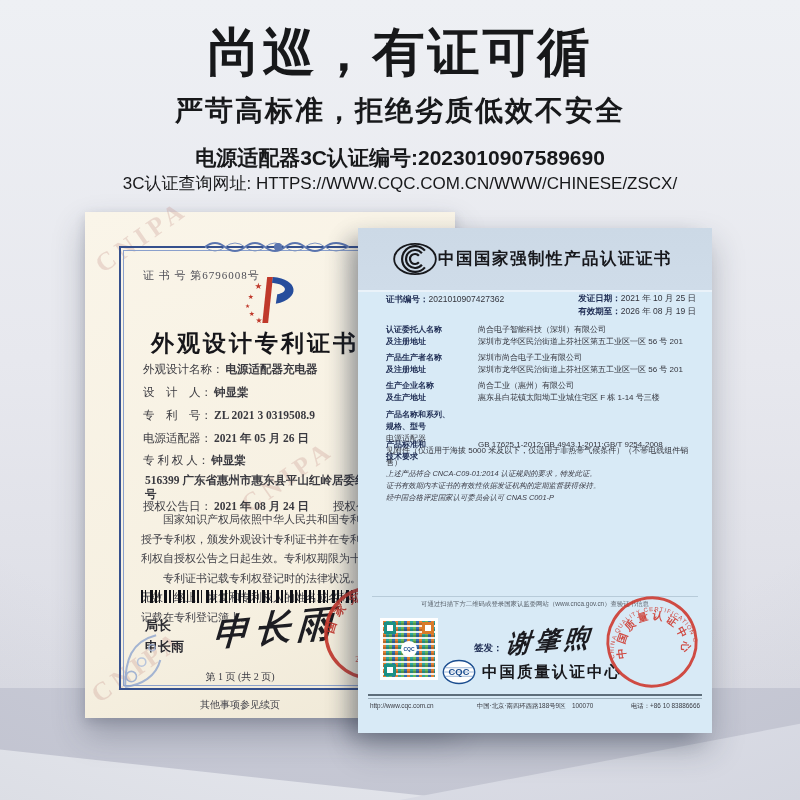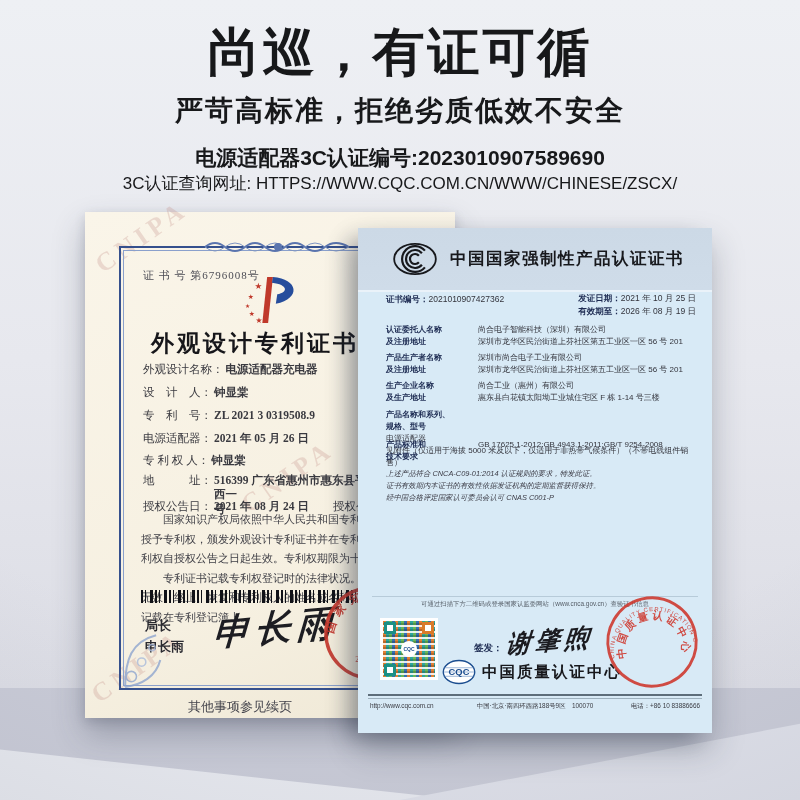--- a/index.html
+++ b/index.html
@@ -38,32 +38,32 @@
   .p-paras{position:absolute;left:56px;top:298px;width:330px;font-size:11px;line-height:1.78;
       color:#3f3f46;text-align:justify;}
   .p-paras p{margin:0;text-indent:2em;}
   .barcode{position:absolute;left:56px;top:378px;width:252px;height:13px;
       background:repeating-linear-gradient(90deg,#111218 0 2px,transparent 2px 4px,#111218 4px 5px,transparent 5px 9px,#111218 9px 12px,transparent 12px 14px);}
   .p-director{position:absolute;left:60px;top:404px;font-size:13px;font-weight:700;color:#2a2a30;line-height:1.6;}
   .p-sign{position:absolute;left:128px;top:392px;font-size:36px;font-style:italic;font-weight:700;
       color:#1d1d22;transform:rotate(-5deg) skewX(-8deg);letter-spacing:6px;}
   .p-seal{position:absolute;left:237px;top:372px;width:98px;height:98px;opacity:.92;}
   .p-page{position:absolute;left:0;right:60px;top:458px;text-align:center;font-size:10px;color:#3c3c44;}
-  .p-note{position:absolute;left:0;right:60px;top:486px;text-align:center;font-size:13px;color:#44444c;}
+  .p-note{position:absolute;left:0;right:60px;top:486px;text-align:center;font-size:10px;color:#44444c;}
   .p-ornament{position:absolute;left:118px;top:26px;width:150px;height:18px;}
   .p-flourish{position:absolute;left:36px;top:416px;width:62px;height:64px;opacity:.8;}
   
   .ccc{position:absolute;left:358px;top:228px;width:354px;height:505px;z-index:3;
       background:#d8eaf6;color:#33343c;
       box-shadow:-14px 8px 20px -4px rgba(35,45,65,.33),0 16px 30px rgba(35,45,65,.28);}
   .c-header{position:absolute;left:0;top:0;right:0;height:62px;
       background:linear-gradient(180deg,#ccd9e6 0%,#cfdce9 100%);
       border-bottom:2px solid #eaf2f9;display:flex;align-items:center;}
   .c-logo{width:46px;height:36px;margin-left:34px;flex:none;}
-  .c-title{margin-left:12px;font-size:16.5px;font-weight:800;letter-spacing:1.5px;color:#17181c;}
+  .c-title{margin-left:0;font-size:16.5px;font-weight:800;letter-spacing:1.5px;color:#17181c;}
   .c-lab{color:#1d2b52;font-weight:700;}
   .c-row0{position:absolute;left:28px;top:66px;font-size:8.5px;}
   .c-dates{position:absolute;right:16px;top:64px;font-size:8.5px;text-align:center;line-height:1.55;}
   .c-row{position:absolute;left:28px;right:12px;display:flex;font-size:8px;line-height:1.5;}
   .c-row .labs{width:92px;flex:none;}
   .c-row .vals{flex:1;}
   .c-notes{position:absolute;left:28px;top:240px;font-size:7.4px;font-style:italic;line-height:1.65;color:#3c3c46;}
   .c-divider{position:absolute;left:14px;right:14px;top:368px;border-top:1px solid #b7cbd9;}
   .c-verify{position:absolute;left:0;right:0;top:372px;text-align:center;font-size:6.4px;color:#555d66;}
   .qr{position:absolute;left:22px;top:390px;width:58px;height:62px;background:#fff;padding:2px;box-sizing:border-box;}
@@ -144,21 +144,20 @@
   </div>
   <div class="p-field" style="top:219px;">
     <span class="lab">电源适配器：</span>
     <span class="val">2021 年 05 月 26 日</span>
   </div>
   <div class="p-field" style="top:241px;">
     <span class="lab">专 利 权 人：</span>
     <span class="val">钟显棠</span>
   </div>
   <div class="p-field" style="top:261px;white-space:normal;">
-    <span class="lab">地　　　址：</span>
     <span class="val">516399 广东省惠州市惠东县平山红岭居委红岭西一
 号</span>
   </div>
   <div class="p-field" style="top:287px;">
     <span class="lab">授权公告日：</span>
     <span class="val">2021 年 08 月 24 日</span>
     <span class="lab" style="margin-left:24px;">授权公告号：</span>
     <span class="val">CN 30677</span>
   </div>
 
@@ -180,20 +179,21 @@
         <path id="arcL" d="M13 62 A 38 38 0 1 1 87 62"></path>
       </defs>
     <circle cx="50" cy="50" r="46" fill="none" stroke="#c5392f" stroke-width="3.5"></circle>
     <text font-size="12" font-weight="bold" fill="#c5392f" letter-spacing="6">
       <textPath href="#arcL" startOffset="8%">国家知识产权局</textPath>
     </text>
     <text x="50" y="60" font-size="26" text-anchor="middle" fill="#c5392f">★</text>
     <text x="50" y="80" font-size="8" text-anchor="middle" fill="#c5392f">2021.8.24</text>
   </svg>
 
+  <div class="p-page">第 1 页 (共 2 页)</div>
   <div class="p-note">其他事项参见续页</div>
 
   <svg class="p-flourish" viewBox="0 0 60 60">
     <path d="M4 56 C4 30 10 12 34 6 M4 56 C20 54 34 46 38 30" fill="none" stroke="#8fa6cf" stroke-width="2"></path>
     <circle cx="10" cy="46" r="5" fill="none" stroke="#8fa6cf" stroke-width="1.5"></circle>
     <circle cx="20" cy="32" r="4" fill="none" stroke="#a9bbdb" stroke-width="1.5"></circle>
     <circle cx="30" cy="18" r="3" fill="none" stroke="#a9bbdb" stroke-width="1.5"></circle>
   </svg>
 </div>
 

